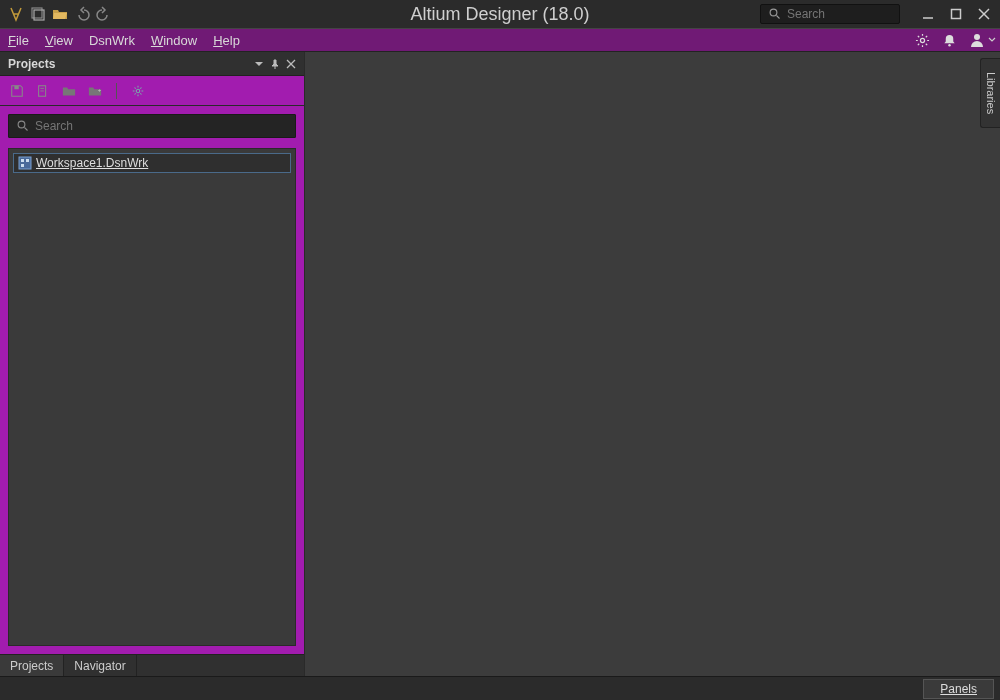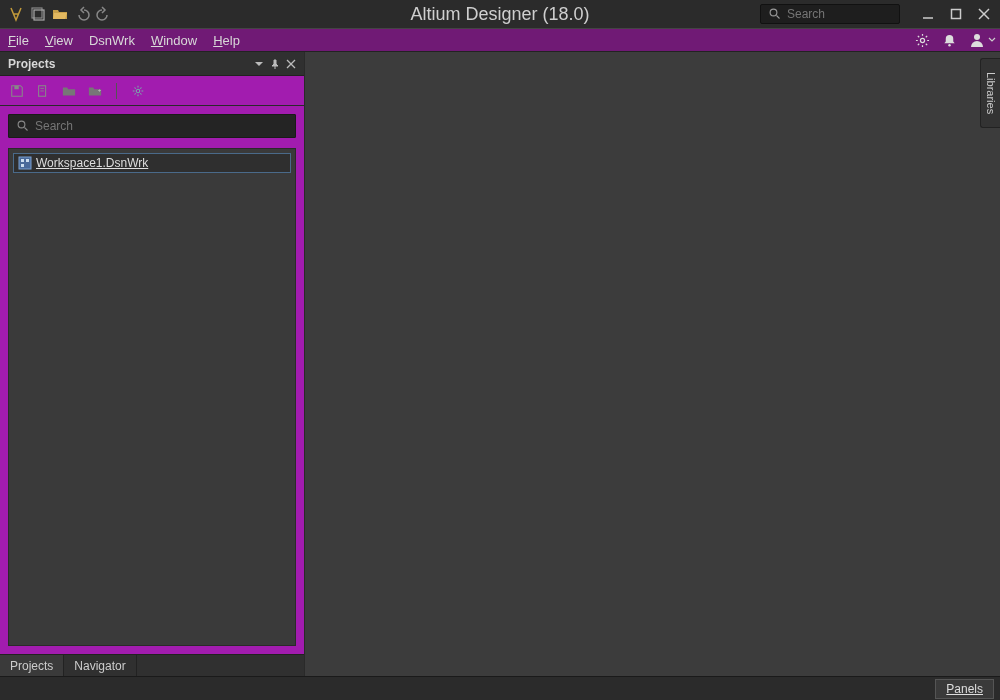--- a/index.html
+++ b/index.html
@@ -240,21 +240,21 @@
     background: #2b2b2b;
     border-top: 1px solid #1a1a1a;
     display: flex;
     align-items: center;
     padding: 0 6px;
   }
   .panels-btn {
     margin-left: auto;
     background: #3a3a3a;
     border: 1px solid #555;
-    padding: 2px 10px;
+    padding: 2px 16px;
     font-size: 12px;
     color: #ddd;
     cursor: pointer;
     text-decoration: underline;
   }
 
   svg { display: block; }
 </style>
 </head>
 <body>

